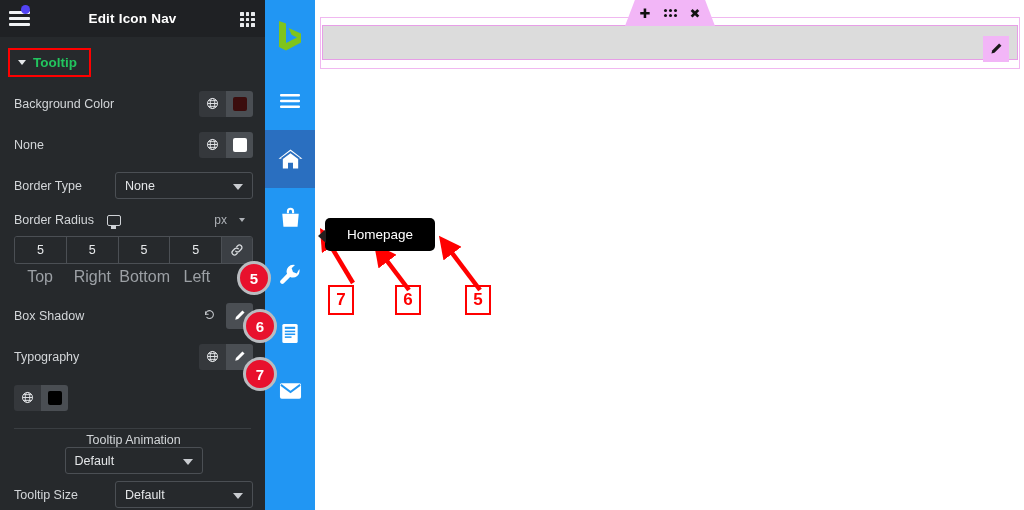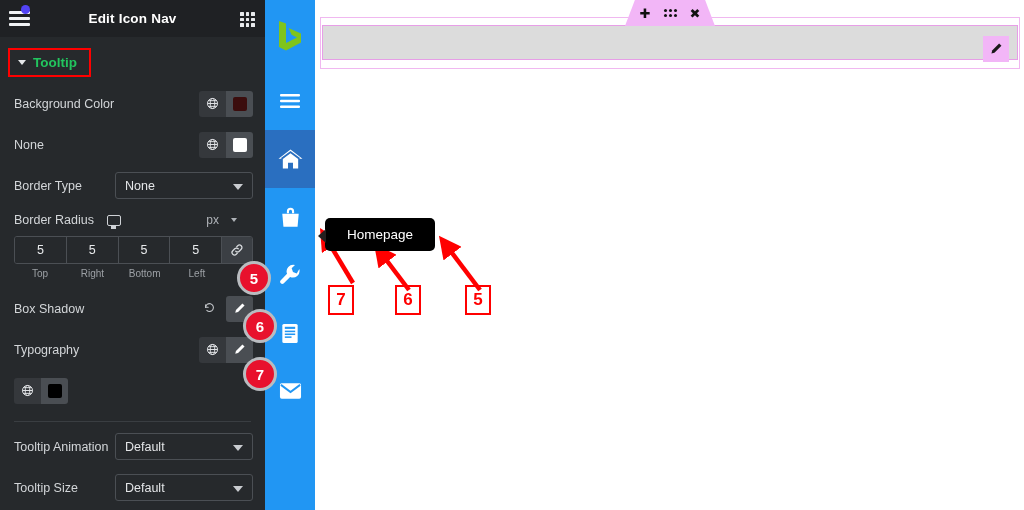--- a/index.html
+++ b/index.html
@@ -116,21 +116,21 @@
     position: absolute; right: 9px; top: 11px;
     width: 0; height: 0;
     border-left: 5px solid transparent;
     border-right: 5px solid transparent;
     border-top: 6px solid #c9ccd0;
   }
 
   
   .br-head {
     display: flex; align-items: center;
-    padding: 0 28px 0 14px;
+    padding: 0 20px 0 14px;
     height: 28px;
   }
   .br-head .label { color: #d3d6d9; font-size: 12.5px; }
   .monitor-icon {
     margin-left: 13px;
     width: 14px; height: 11px;
     border: 1.6px solid #cfd2d6; border-radius: 2px;
     position: relative;
   }
   .monitor-icon:after {
@@ -171,21 +171,21 @@
     background: #3b3f44;
     display: flex; align-items: center; justify-content: center;
     cursor: pointer;
   }
   .dim-labels {
     margin: 4px 12px 0 14px;
     display: flex;
   }
   .dim-labels span {
     flex: 1; text-align: center;
-    color: #9ca0a5; font-size: 10px;
+    color: #9ca0a5; font-size: 16px;
   }
   .dim-labels .pad { width: 30px; flex: none; }
 
   .divider {
     height: 1px; background: #3a3e42;
     margin: 10px 14px 0 14px;
   }
 
   .reset-icon { margin-right: 10px; cursor: pointer; }
 
@@ -457,21 +457,21 @@
           </div>
           <div class="cc-swatchwrap">
             <span class="cc-swatch" style="background:#000000;"></span>
           </div>
         </div>
       </div>
 
       <div class="divider"></div>
 
       
-      <div class="row" style="margin-top:4px;">
+      <div class="row" style="margin-top:4px;flex-direction:column;">
         <div class="label">Tooltip Animation</div>
         <div class="select">
           <span>Default</span>
           <span class="sel-caret"></span>
         </div>
       </div>
 
       
       <div class="row">
         <div class="label">Tooltip Size</div>

